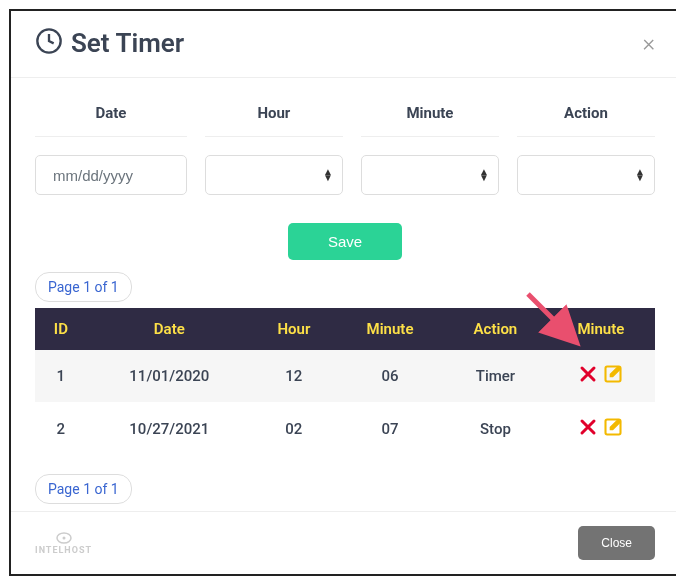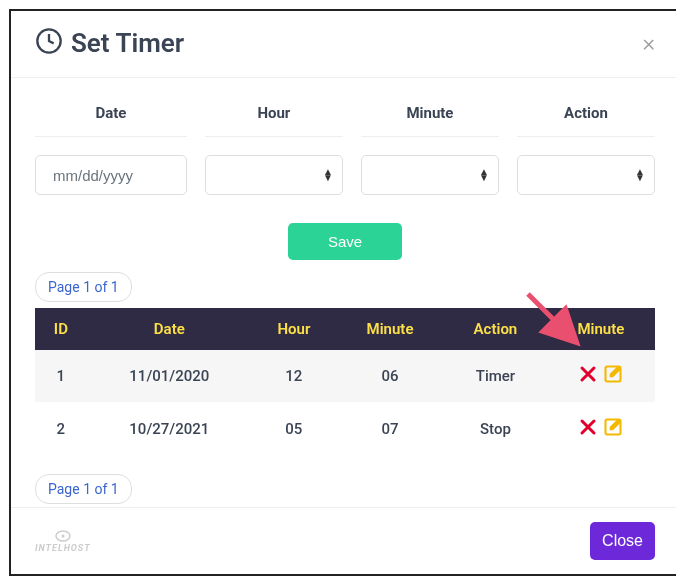--- a/index.html
+++ b/index.html
@@ -24,22 +24,22 @@
 .btn-save { background: #2bd396; color: #fff; border: none; border-radius: 5px; padding: 10px 40px; font-size: 15px; font-weight: 500; cursor: pointer; }
 .page-badge { display: inline-block; border: 1px solid #ddd; border-radius: 14px; padding: 6px 12px; color: #3a66d1; font-size: 14px; margin-bottom: 6px; }
 .data-table { width: 100%; border-collapse: collapse; }
 .data-table thead th { background: #2f2b44; color: #fde047; font-weight: 600; font-size: 15px; padding: 12px 8px; text-align: center; }
 .data-table tbody td { padding: 14px 8px; text-align: center; font-size: 15px; color: #3b4454; font-weight: 500; border-bottom: 1px solid #fff; }
 .data-table tbody tr:nth-child(odd) { background: #f6f6f6; }
 .data-table tbody tr:nth-child(even) { background: #fff; }
 .status-cell { display: flex; gap: 6px; justify-content: center; align-items: center; }
 .page-bottom { padding: 18px 0 10px; }
 .modal-footer { border-top: 1px solid #eee; padding: 14px 24px; display: flex; align-items: center; justify-content: space-between; }
-.brand { color: #ccc; font-size: 9px; font-weight: 700; letter-spacing: 1px; display: flex; flex-direction: column; align-items: center; gap: 1px; font-style: italic; }
-.btn-close { background: #6d28d9; color: #fff; border: none; border-radius: 5px; padding: 10px 12px; font-size: 16px; font-weight: 500; cursor: pointer; }
+.brand { color: #ccc; font-size: 9px; font-weight: 700; letter-spacing: 1px; display: flex; flex-direction: column; align-items: center; gap: 1px; }
+.btn-close { background: #737373; color: #fff; border: none; border-radius: 5px; padding: 10px 23px; font-size: 12px; font-weight: 500; cursor: pointer; }
 .arrow-annotation { position: absolute; top: 286px; left: 520px; pointer-events: none; z-index: 10; }
 </style>
 </head>
 <body>
 
 <div class="modal">
   <div class="modal-header">
     <div class="modal-title-wrap">
       <span>
         <svg width="28" height="28" viewBox="0 0 24 24" fill="none" stroke="#3b4454" stroke-width="2">
@@ -123,21 +123,21 @@
                 <span><svg width="20" height="20" viewBox="0 0 24 24">
                     <rect x="3" y="3" width="18" height="18" rx="2" fill="none" stroke="#f3b900" stroke-width="2.5"></rect>
                     <path d="M20 4 L10 14 L8 16 L10 14 Z M18 2 L22 6 L12 16 L8 16 L8 12 Z" fill="#f3b900"></path>
                   </svg></span>
               </div>
             </td>
           </tr>
           <tr>
             <td>2</td>
             <td>10/27/2021</td>
-            <td>05</td>
+            <td>02</td>
             <td>07</td>
             <td>Stop</td>
             <td>
               <div class="status-cell">
                 <span><svg width="18" height="18" viewBox="0 0 24 24">
                     <path d="M4 4 L20 20 M20 4 L4 20" stroke="#e1002b" stroke-width="4" stroke-linecap="round"></path>
                   </svg></span>
                 <span><svg width="20" height="20" viewBox="0 0 24 24">
                     <rect x="3" y="3" width="18" height="18" rx="2" fill="none" stroke="#f3b900" stroke-width="2.5"></rect>
                     <path d="M20 4 L10 14 L8 16 L10 14 Z M18 2 L22 6 L12 16 L8 16 L8 12 Z" fill="#f3b900"></path>

